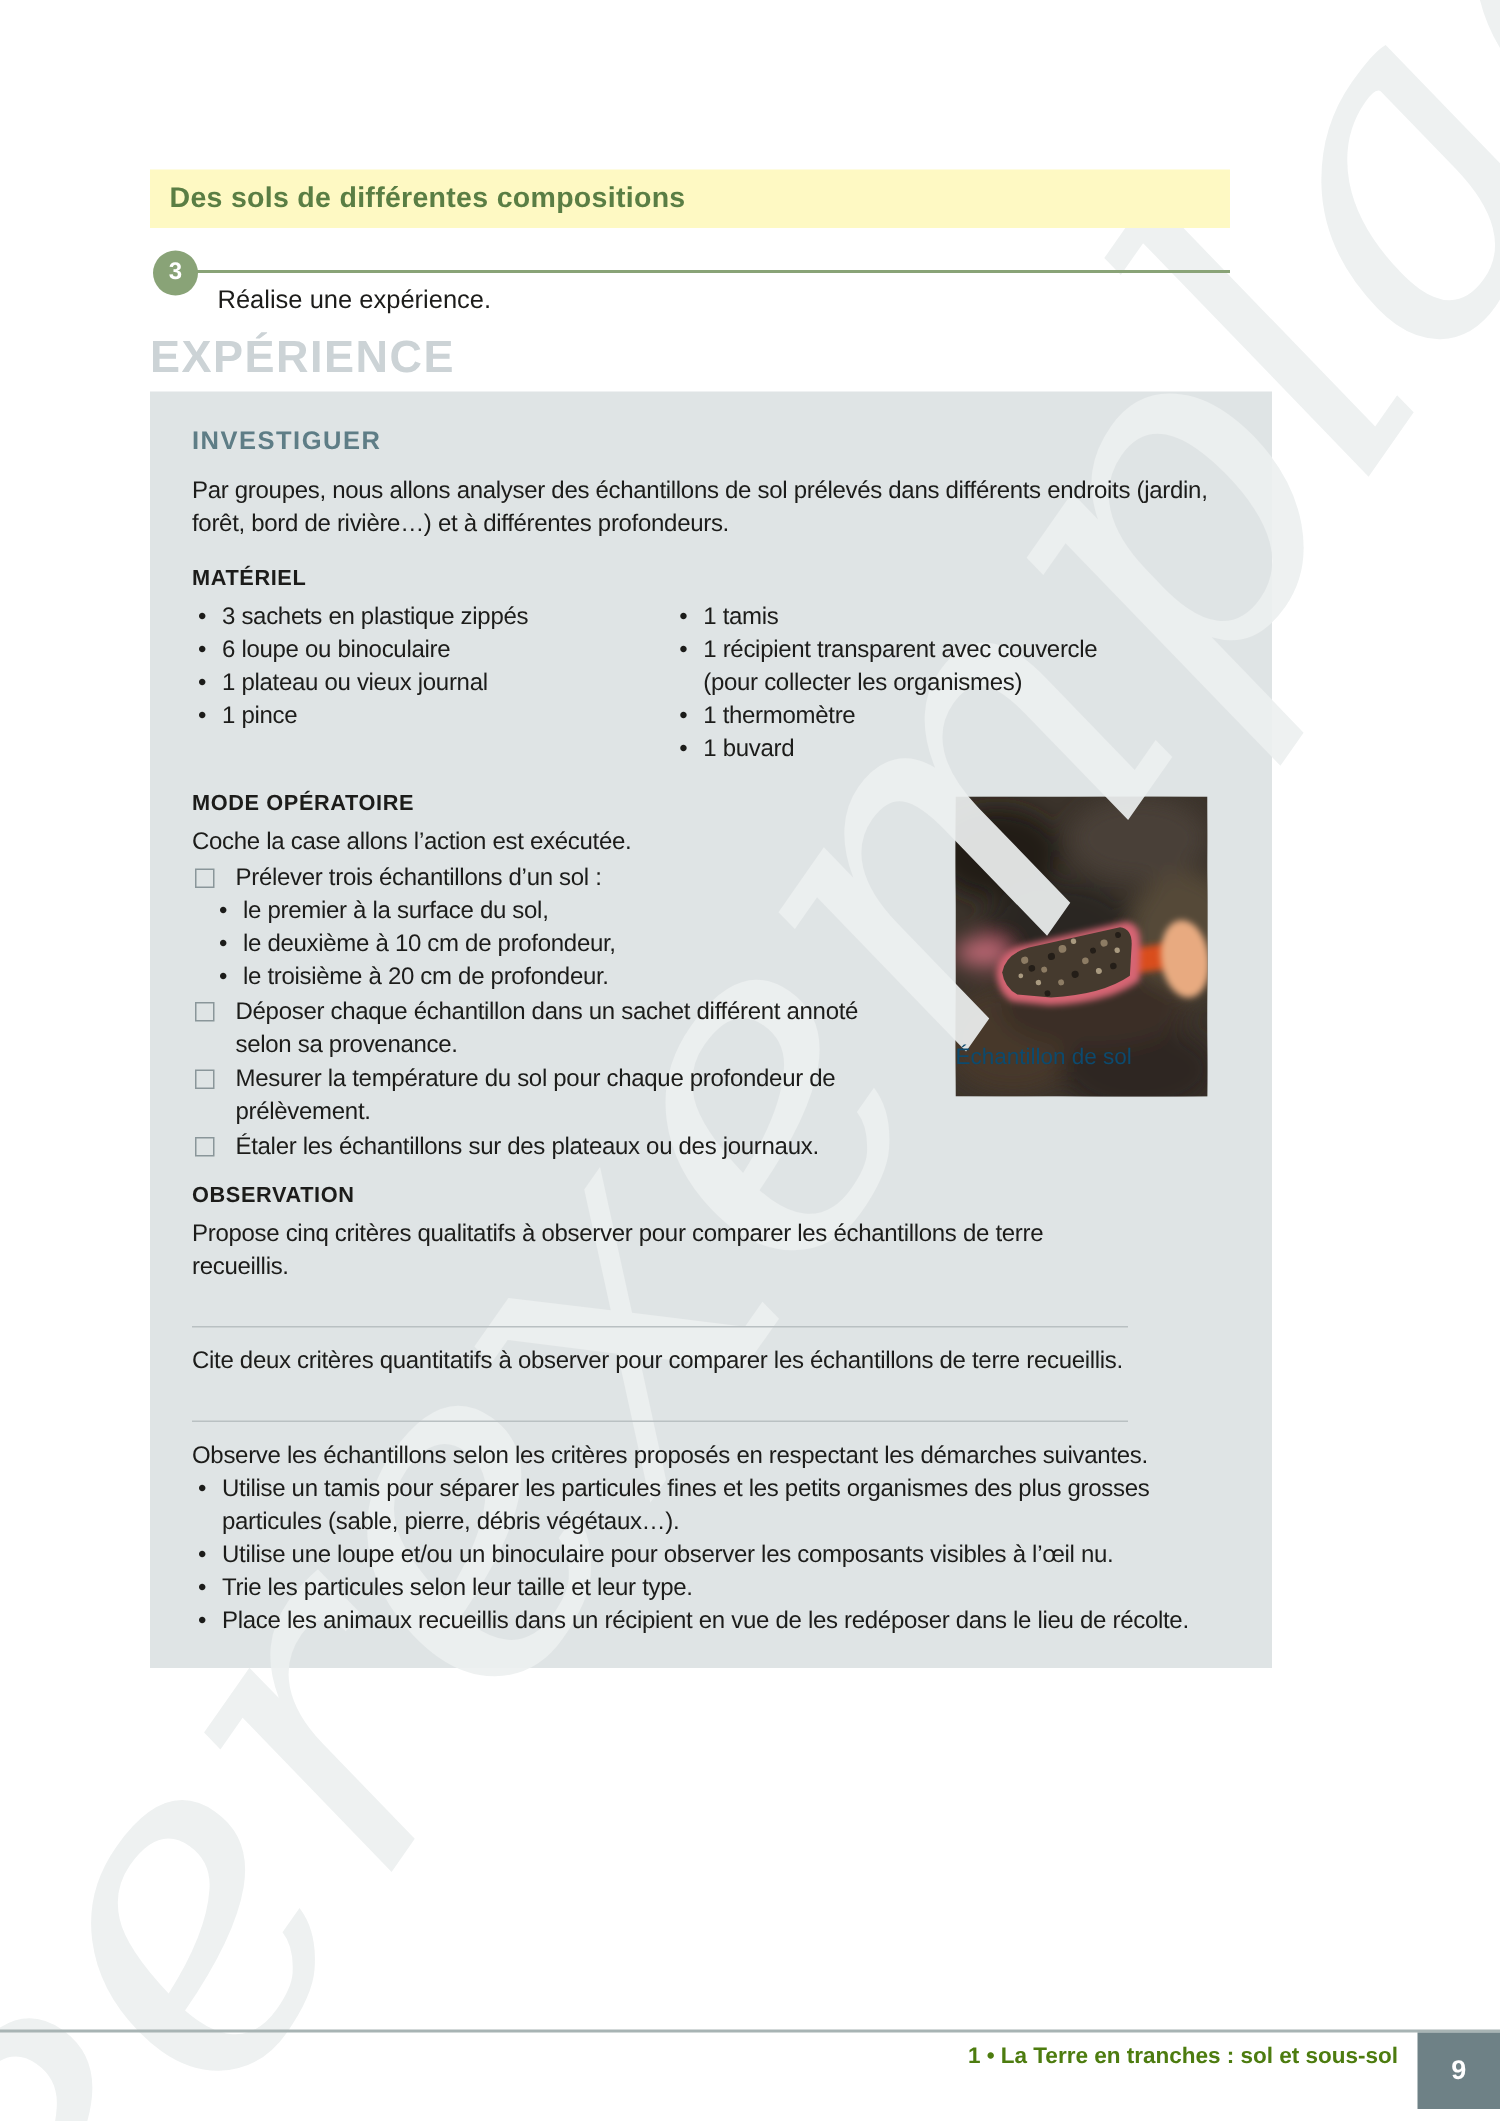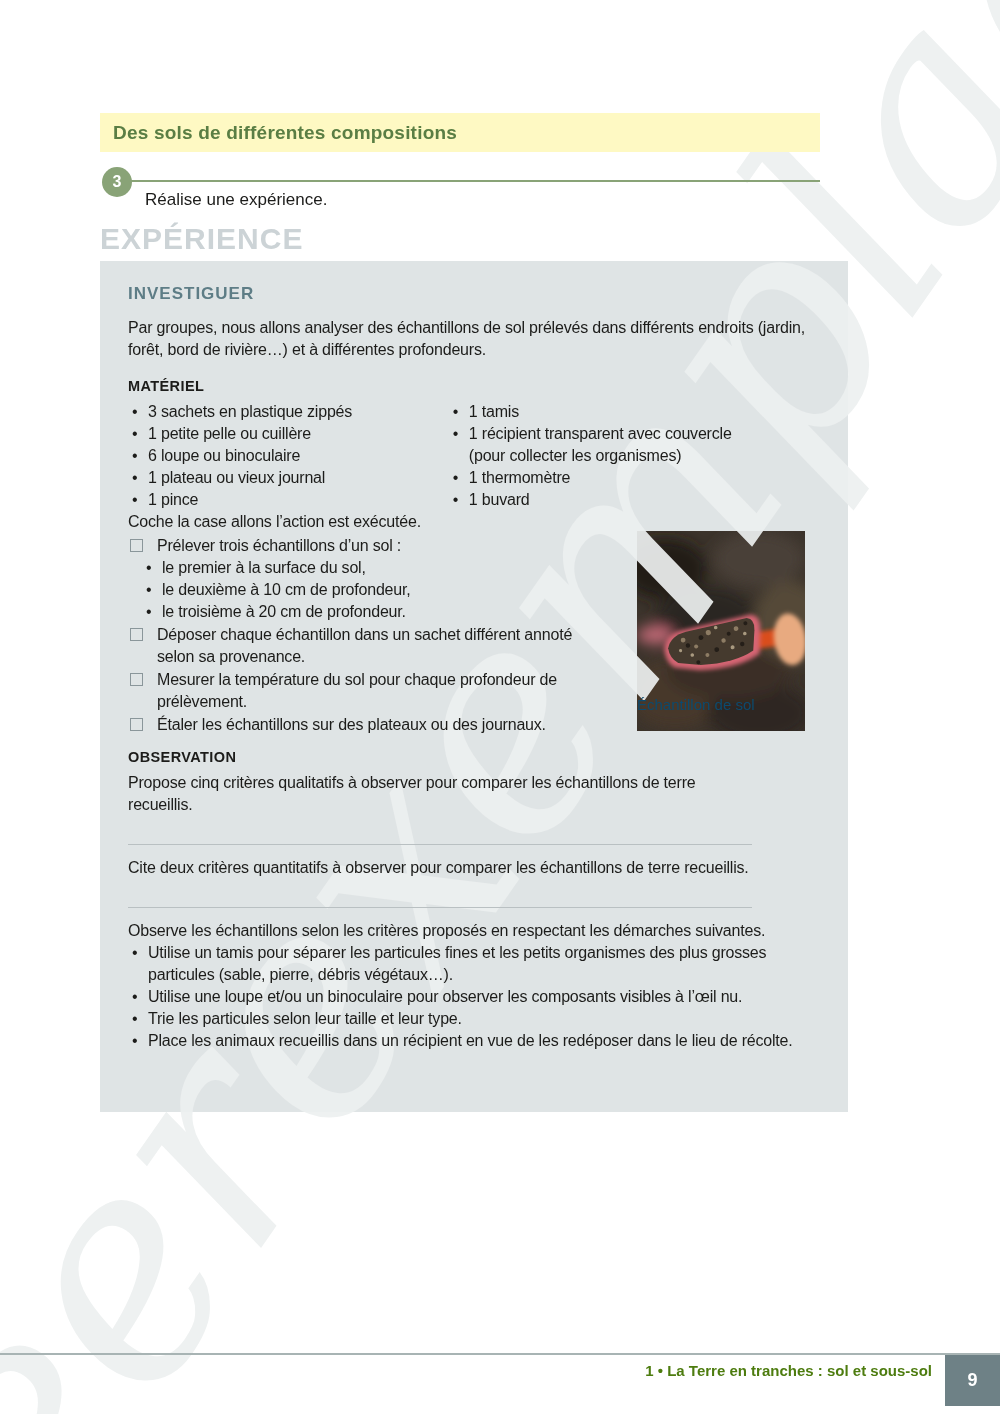--- a/index.html
+++ b/index.html
@@ -137,34 +137,34 @@
     <div class="box-content">
 
       <h3 class="h-invest">INVESTIGUER</h3>
 
       <p class="p-intro">Par groupes, nous allons analyser des échantillons de sol prélevés dans différents endroits (jardin, forêt, bord de rivière…) et à différentes profondeurs.</p>
 
       <h4 class="h-sec">MATÉRIEL</h4>
       <div class="mat-cols">
         <ul class="dots mat-col-left">
           <li>3 sachets en plastique zippés</li>
-          <li>1 petite pelle ou cuillère</li>
           <li>6 loupe ou binoculaire</li>
           <li>1 plateau ou vieux journal</li>
           <li>1 pince</li>
         </ul>
         <ul class="dots mat-col-right">
           <li>1 tamis</li>
           <li>1 récipient transparent avec couvercle (pour collecter les organismes)</li>
           <li>1 thermomètre</li>
           <li>1 buvard</li>
         </ul>
       </div>
 
       <div class="mode-wrap">
+        <h4 class="h-sec">MODE OPÉRATOIRE</h4>
         <p class="coche">
           <span class="lead">Coche</span><span> la case allons l’action est exécutée.</span>
         </p>
         <div class="checklist">
           <div class="chk-row">
             <span class="chk-box"></span>
             <span class="chk-label">Prélever trois échantillons d’un sol :</span>
           </div>
           <ul class="dots sub-dots">
             <li>le premier à la surface du sol,</li>

